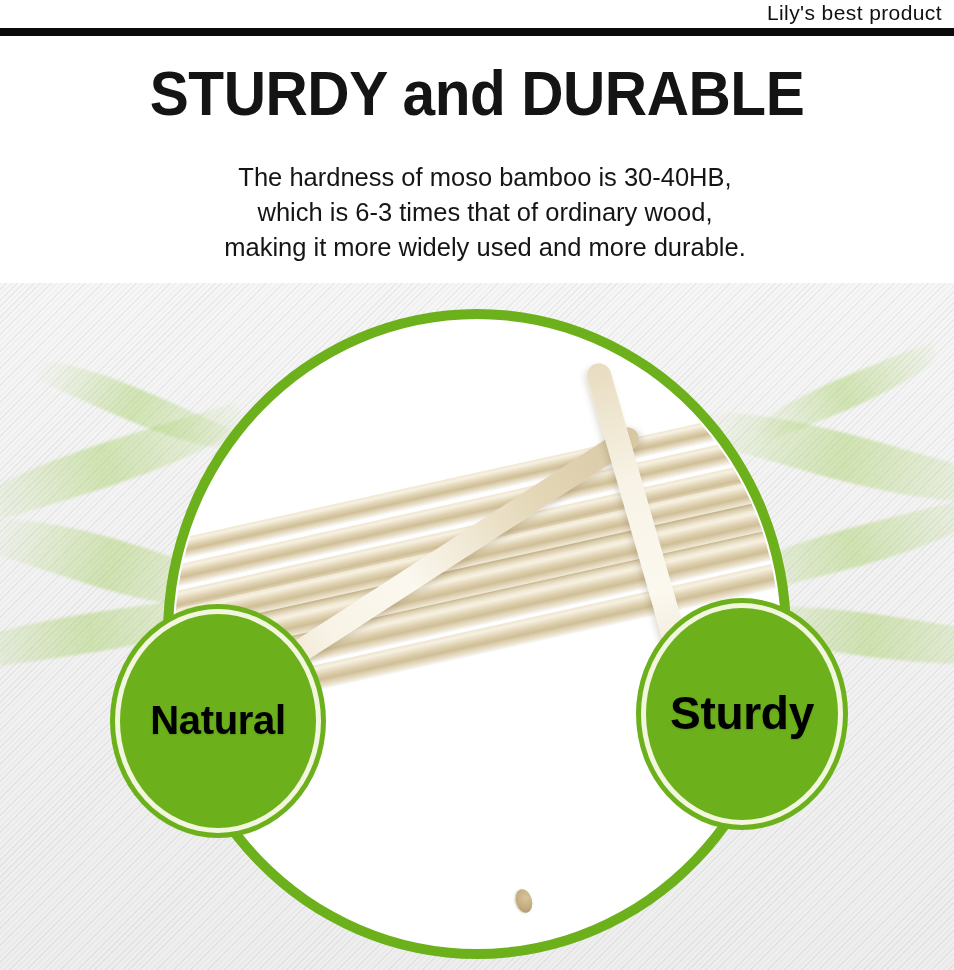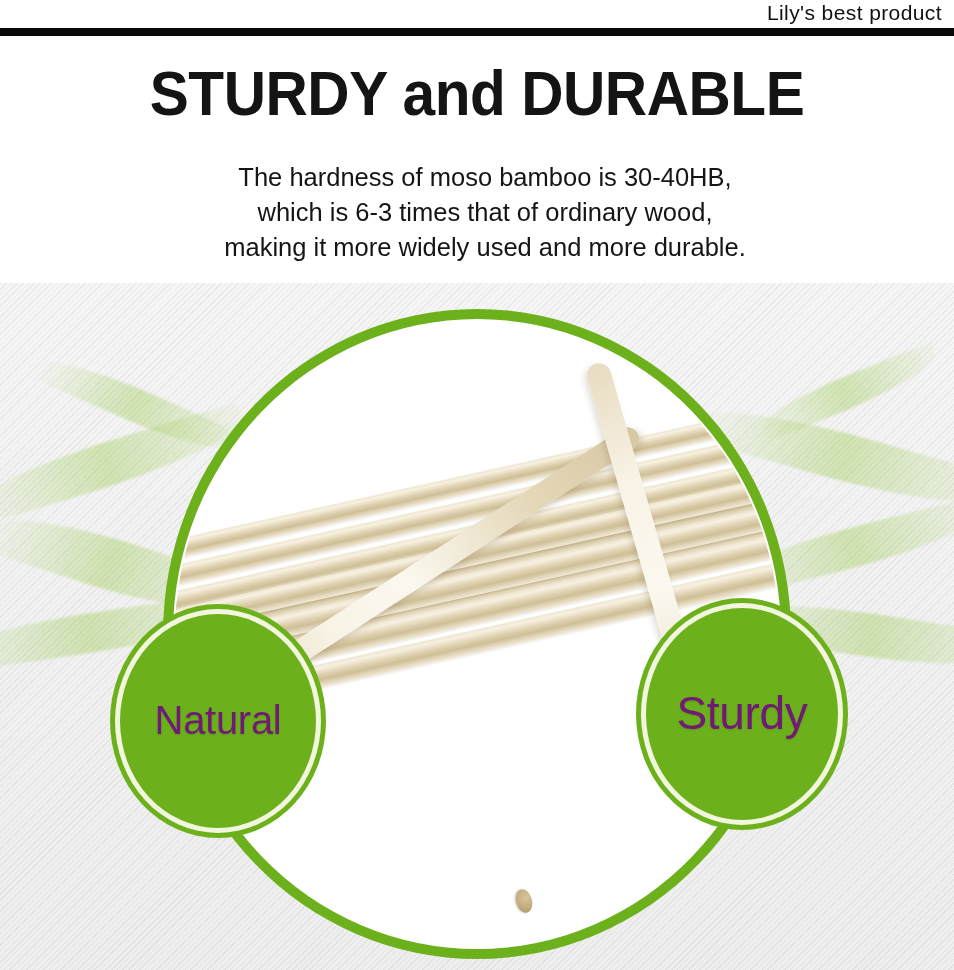--- a/index.html
+++ b/index.html
@@ -137,22 +137,22 @@
     position:absolute;
     border-radius:50%;
     background:#6CB11C;
     box-shadow:0 0 0 5px #f2f6df, 0 0 0 10px #6CB11C, 0 3px 8px rgba(60,90,20,.22);
     display:flex;
     align-items:center;
     justify-content:center;
     text-align:center;
   }
   .bubble span{
-    color:#701a75;
-    font-weight:400;
+    color:#000000;
+    font-weight:700;
     line-height:1.04;
     letter-spacing:-0.3px;
     text-shadow:0 1px 2px rgba(40,70,10,.22);
   }
   #bubble-natural{ left:120px; top:331px; width:196px; height:214px;}
   #bubble-natural span{font-size:40px;}
   #bubble-sturdy{  left:646px; top:325px; width:192px; height:212px;}
   #bubble-sturdy span{font-size:46px;}
 </style>
 </head>

